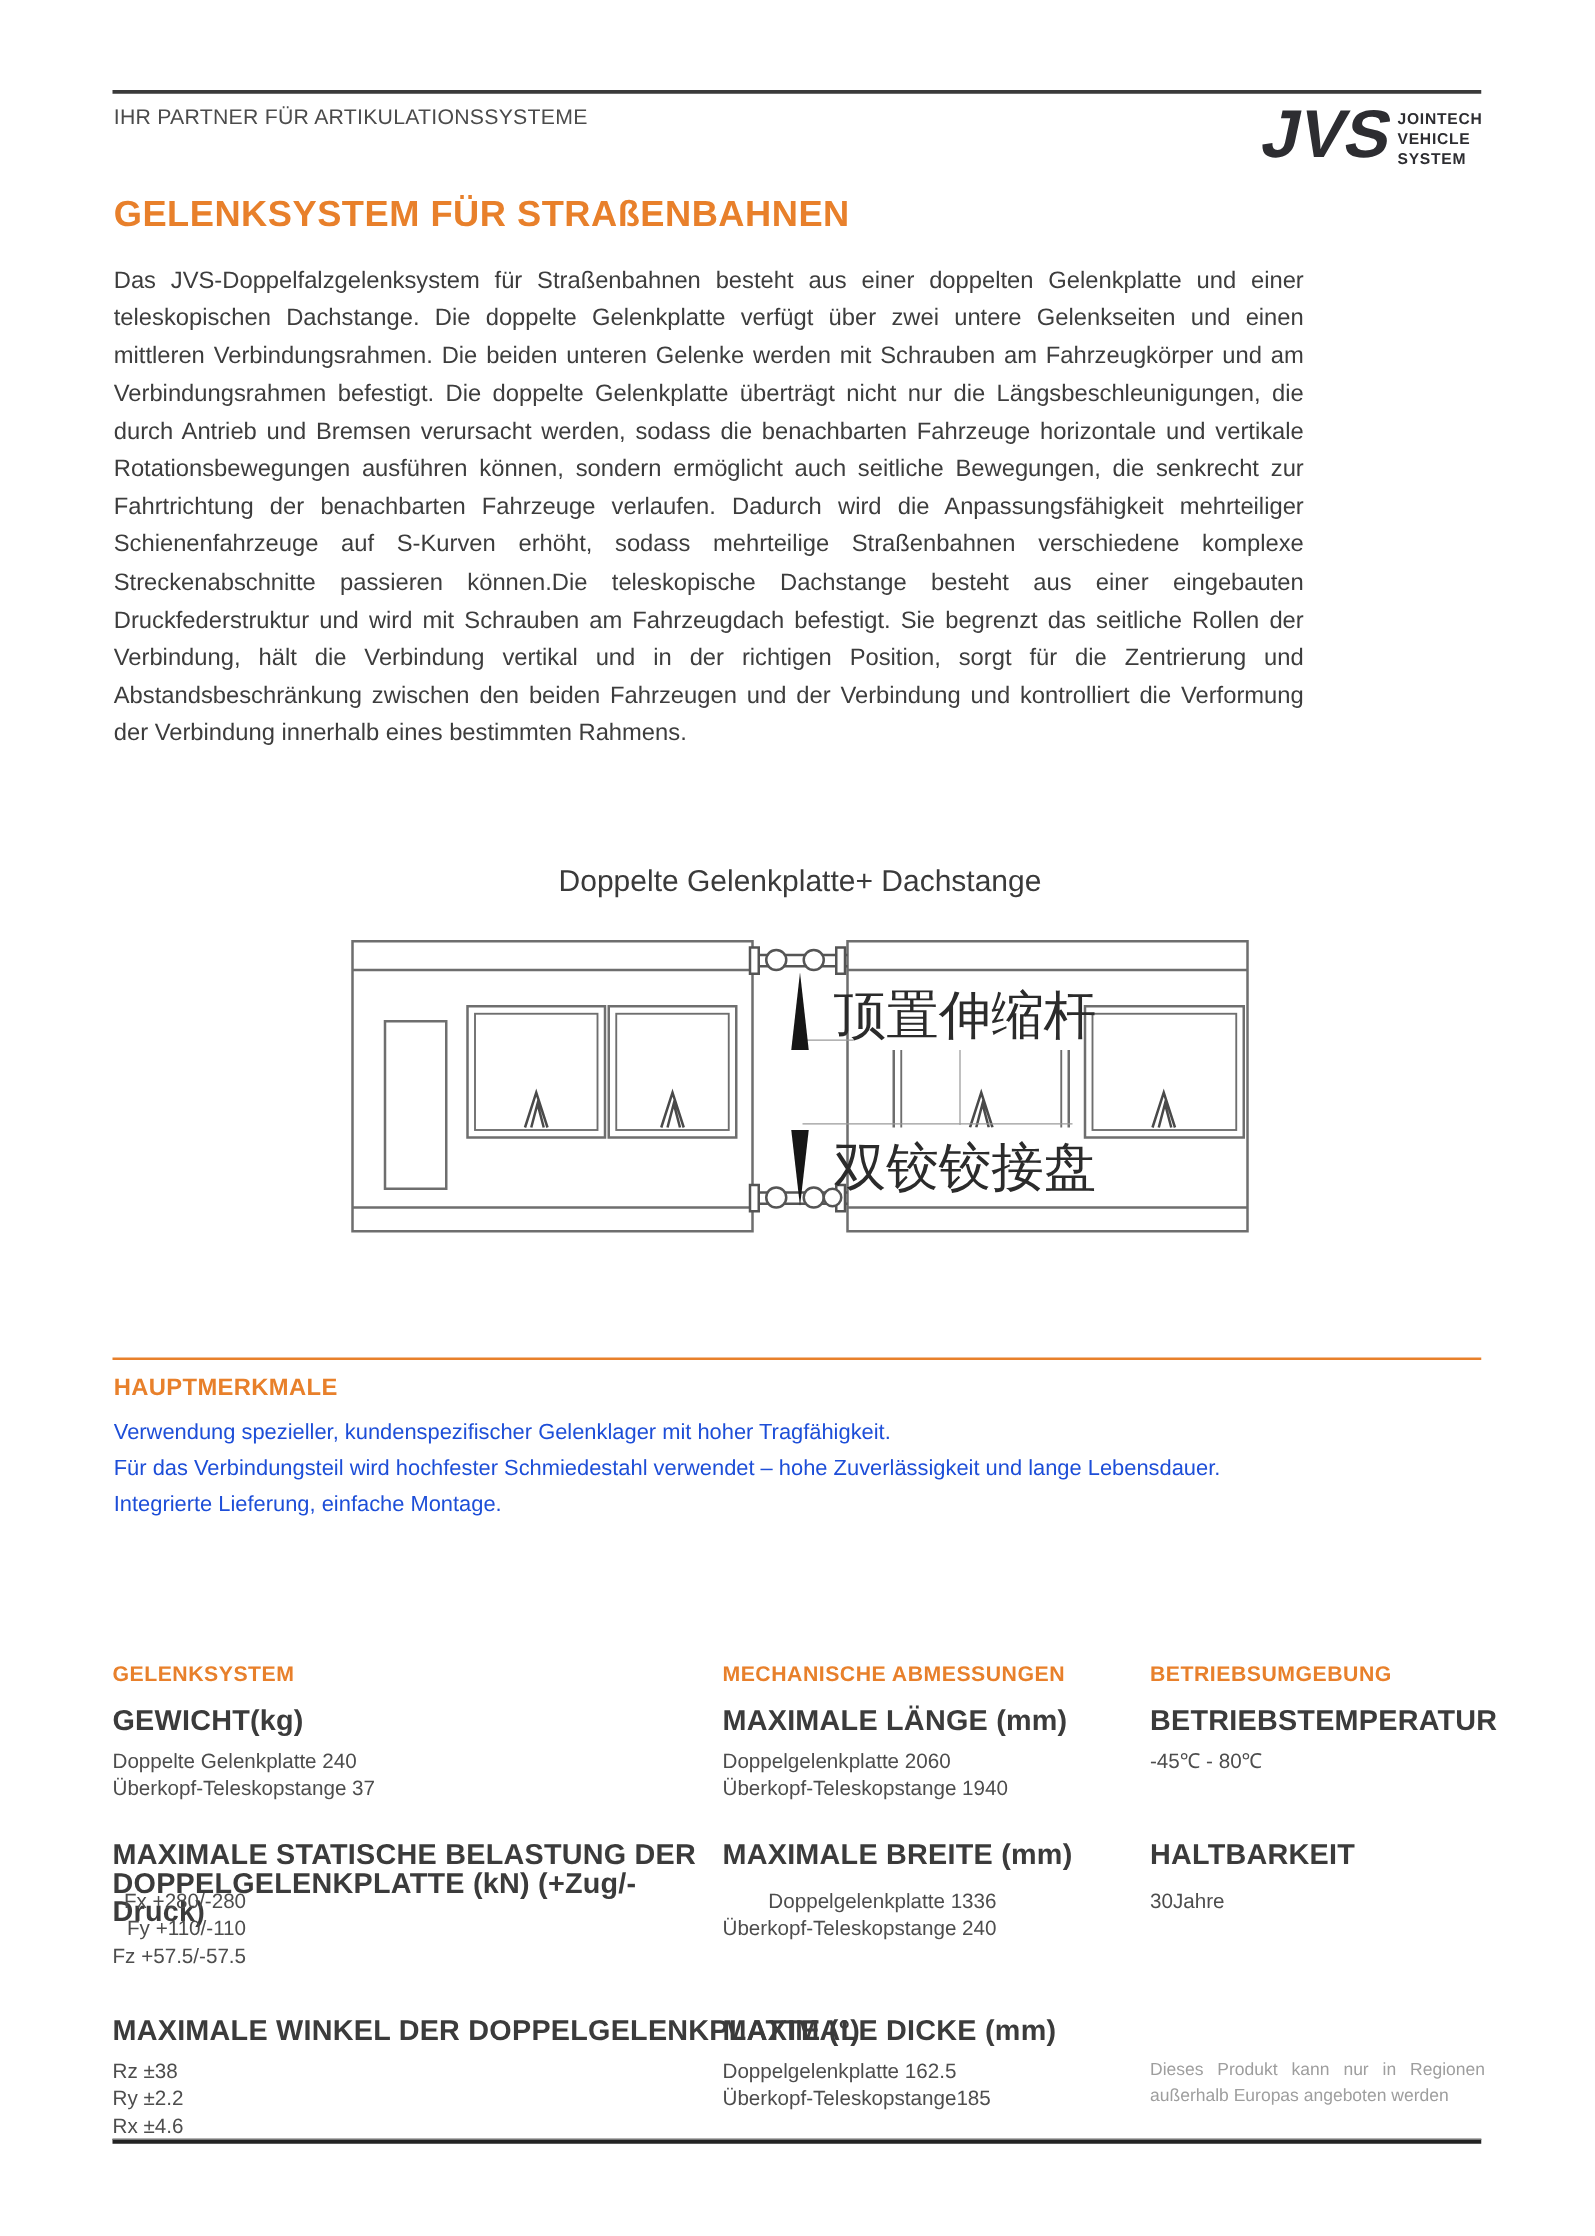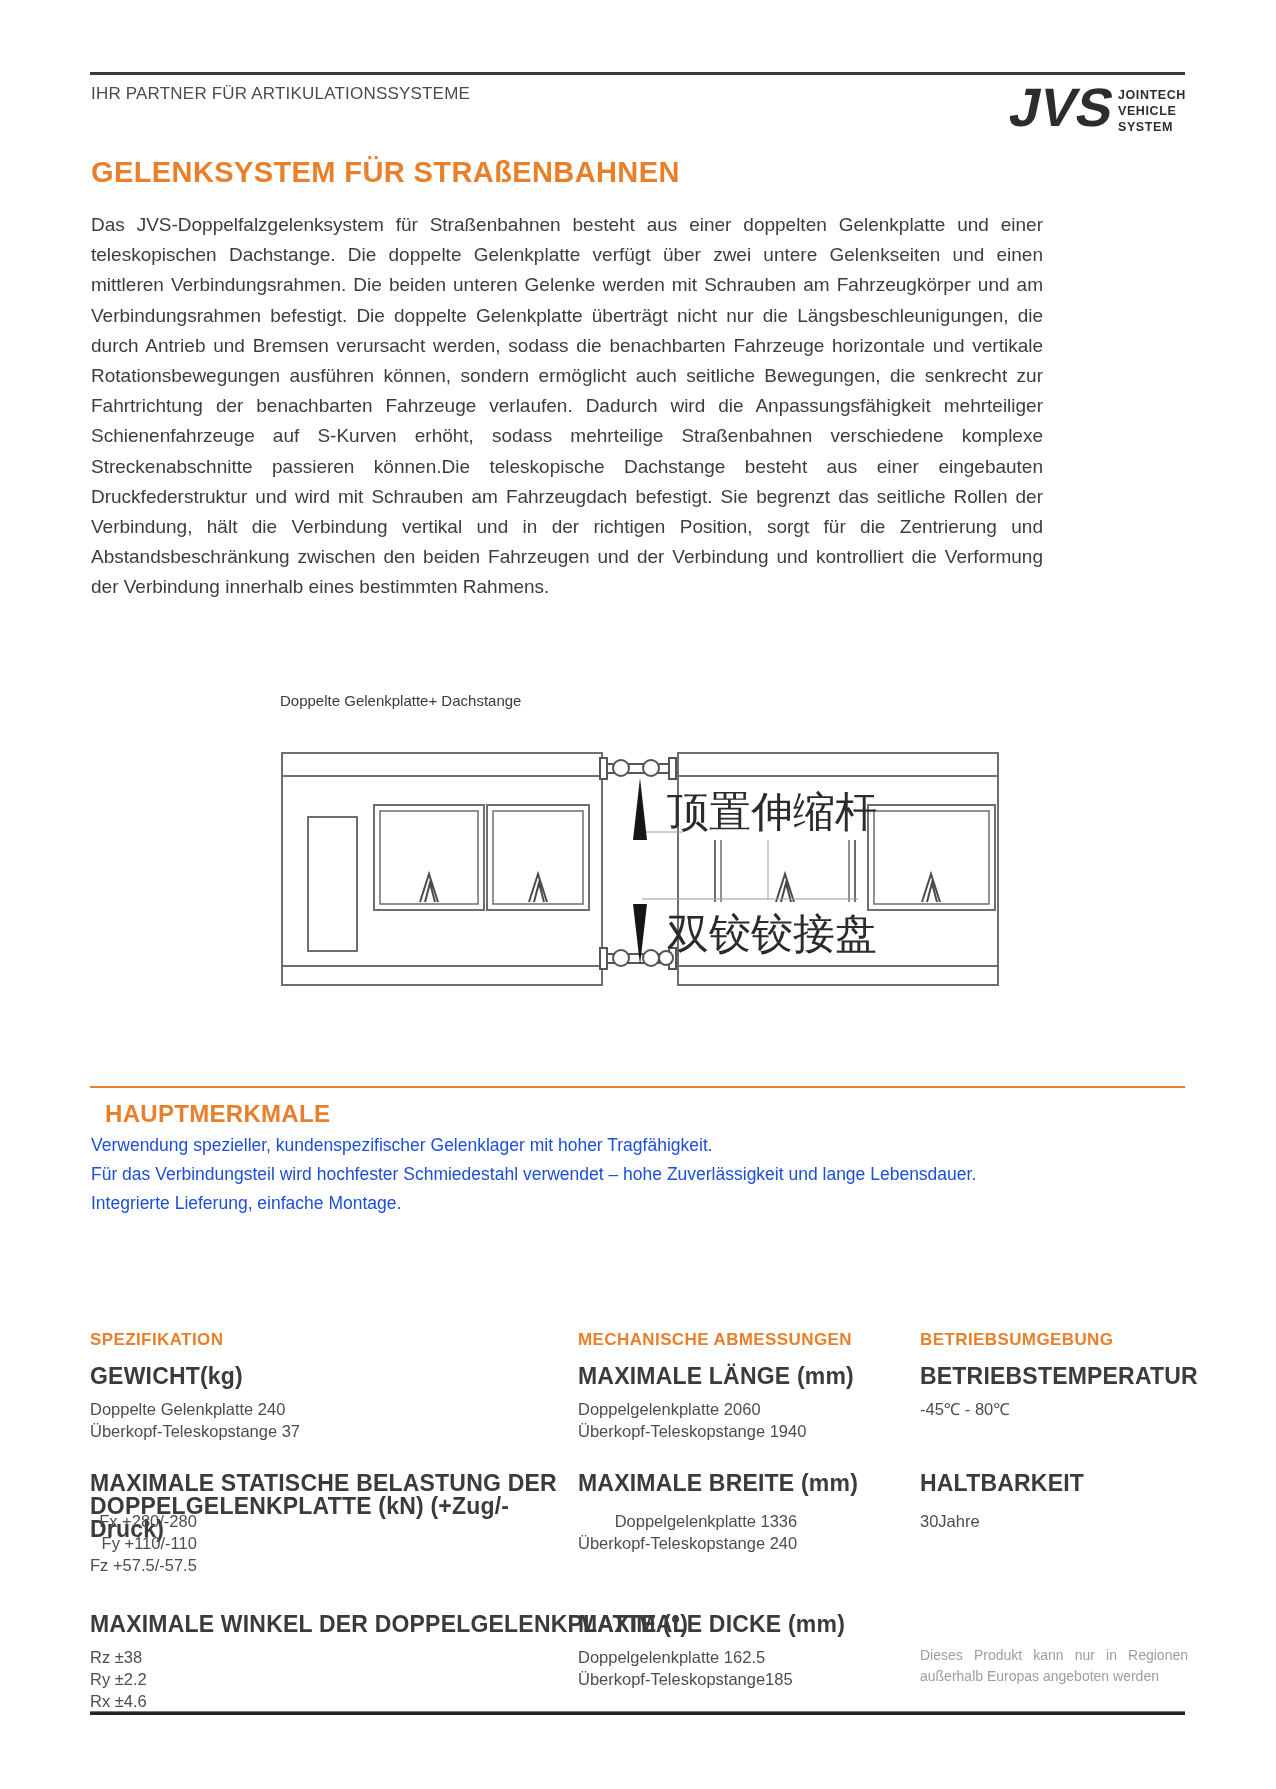--- a/index.html
+++ b/index.html
@@ -17,26 +17,26 @@
   .logo svg{position:absolute;left:0;top:-6px;}
   .logo-words{position:absolute;left:116px;top:7px;font-size:12.5px;font-weight:700;
               color:#2d2d31;letter-spacing:.6px;line-height:16px;}
 
   .page-title{position:absolute;left:91px;top:156px;font-size:29px;font-weight:700;
               color:#E8802B;letter-spacing:.4px;}
 
   .intro{position:absolute;left:91px;top:210px;width:952px;font-size:19px;line-height:30.2px;
          text-align:justify;color:#3d3d3d;}
 
-  .fig-caption{position:absolute;left:280px;top:692px;width:720px;
-               font-size:15px;color:#3a3a3a;}
+  .fig-caption{position:absolute;left:280px;top:692px;width:720px;text-align:center;
+               font-size:24px;color:#3a3a3a;}
   .diagram{position:absolute;left:280px;top:752px;width:720px;height:235px;}
   .diagram text{font-family:"DejaVu Sans", sans-serif;}
 
-  .features-head{position:absolute;left:105px;top:1100px;font-size:24px;font-weight:700;
+  .features-head{position:absolute;left:91px;top:1100px;font-size:19px;font-weight:700;
                  color:#E8802B;letter-spacing:.3px;}
   .features{position:absolute;left:91px;top:1131px;width:1010px;font-size:17.5px;
             line-height:29px;color:#1d4ed8;}
 
   .spec-col{position:absolute;top:1330px;}
   .col1{left:90px;width:470px;}
   .col2{left:578px;width:300px;}
   .col3{left:920px;width:268px;}
   .spec-head{position:absolute;top:0;font-size:17px;font-weight:700;color:#E8802B;letter-spacing:.4px;}
   .spec-title{position:absolute;font-size:23px;font-weight:700;color:#3b3b3b;letter-spacing:.2px;line-height:23px;}
@@ -142,21 +142,21 @@
 
   <div class="rule rule-orange"></div>
   <div class="features-head">HAUPTMERKMALE</div>
   <div class="features">
     <div>Verwendung spezieller, kundenspezifischer Gelenklager mit hoher Tragfähigkeit.</div>
     <div>Für das Verbindungsteil wird hochfester Schmiedestahl verwendet – hohe Zuverlässigkeit und lange Lebensdauer.</div>
     <div>Integrierte Lieferung, einfache Montage.</div>
   </div>
 
   <div class="spec-col col1">
-    <div class="spec-head">SPEZIFIKATION</div>
+    <div class="spec-head">GELENKSYSTEM</div>
     <div class="spec-title b1t">GEWICHT(kg)</div>
     <div class="spec-lines b1l">
       <div>Doppelte Gelenkplatte 240</div>
       <div>Überkopf-Teleskopstange 37</div>
     </div>
     <div class="spec-title b2t">MAXIMALE STATISCHE BELASTUNG DER DOPPELGELENKPLATTE  (kN)   (+Zug/-Druck)</div>
     <div class="spec-lines b2l">
       <div>Fx +280/-280</div>
       <div>Fy +110/-110</div>
       <div>Fz +57.5/-57.5</div>

